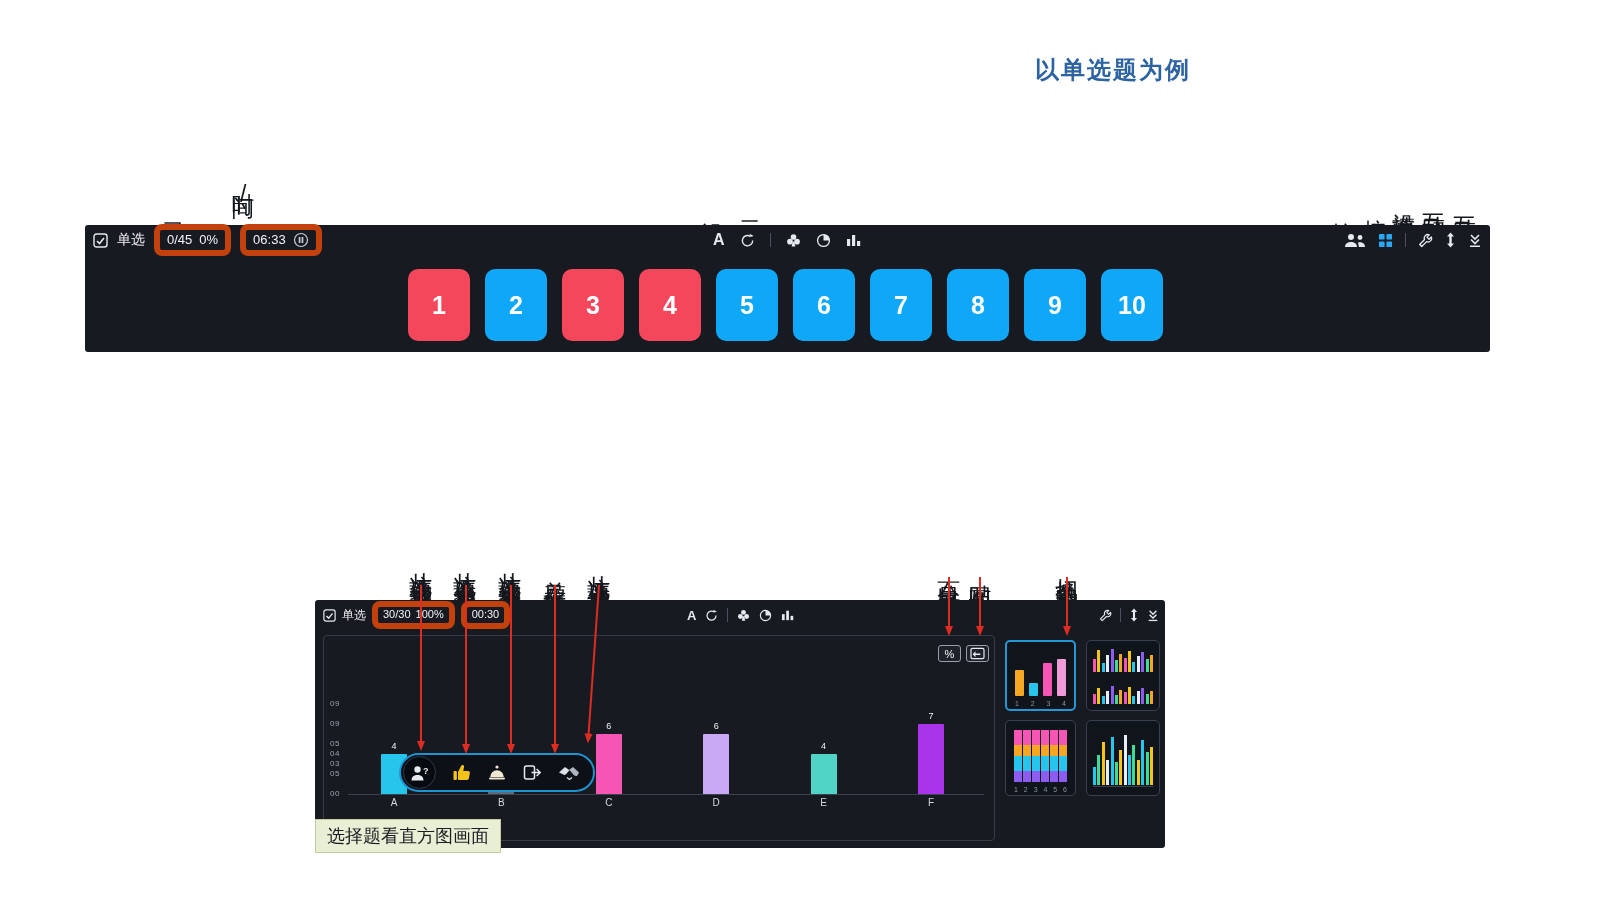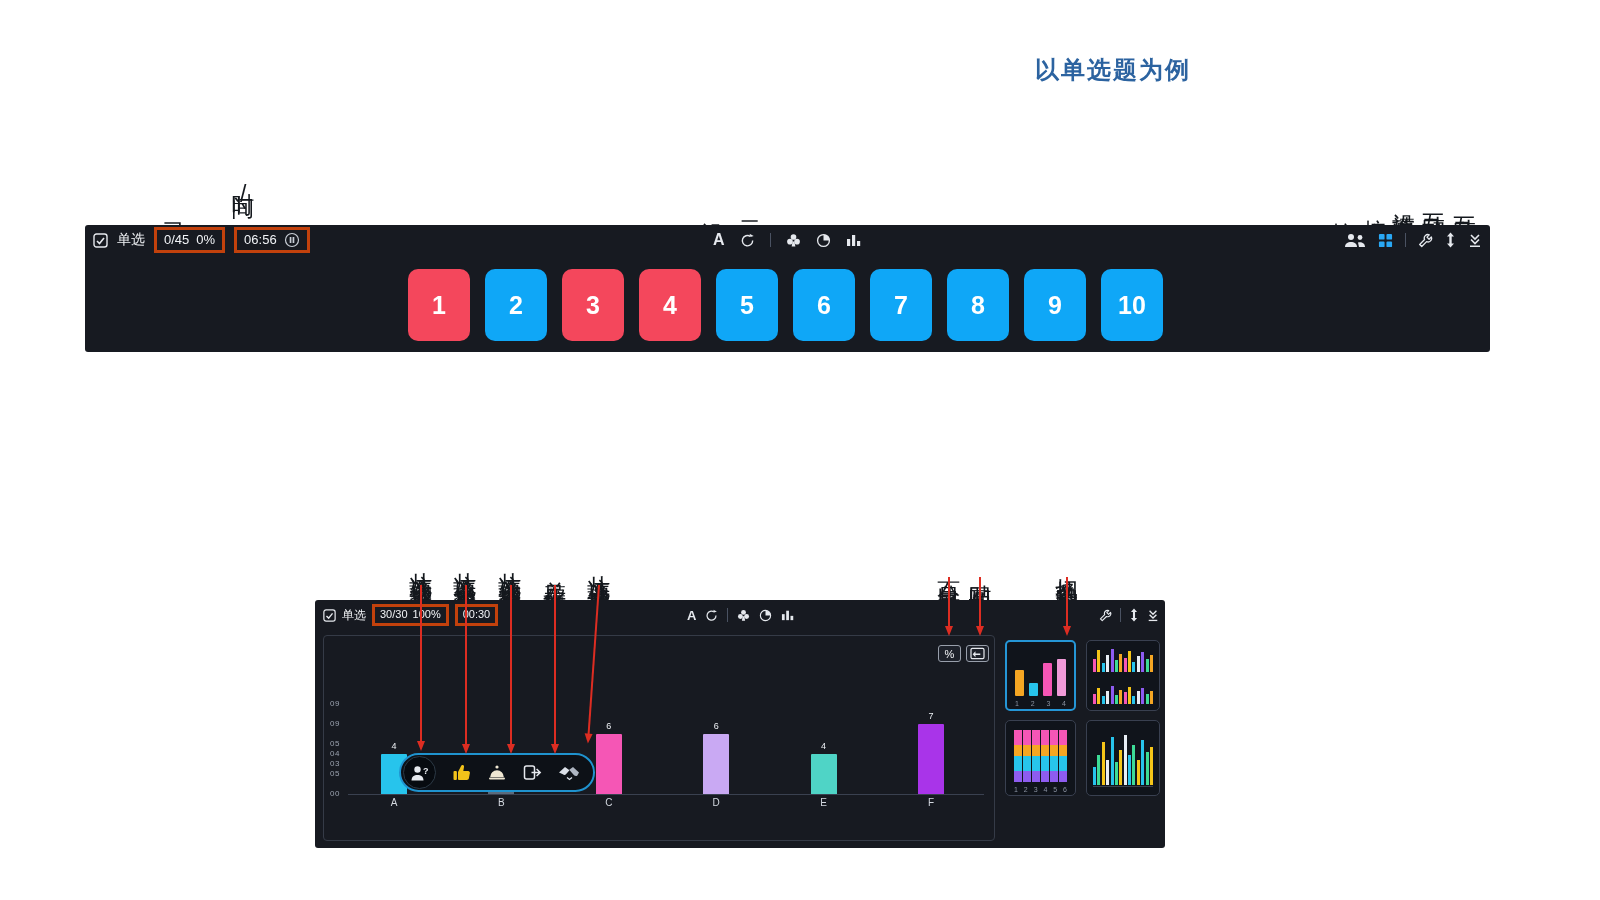--- a/index.html
+++ b/index.html
@@ -15,21 +15,21 @@
            font-size:19px;font-weight:500;padding:4px 11px;z-index:30;white-space:nowrap}
   .arrow{position:absolute;width:0;border-left:2px solid #dd2d22;z-index:40}
   .arrow::after{content:"";position:absolute;left:-5px;bottom:-10px;width:0;height:0;
                 border:4px solid transparent;border-top:10px solid #dd2d22}
 
   
   .dark-panel{position:absolute;background:#171a21;border-radius:3px}
   .tb-row{position:relative;display:flex;align-items:center;height:30px;padding:0 8px}
   .tb-left{display:flex;align-items:center;gap:9px}
   .tb-label{color:#f2f4f7;font-size:14px}
-  .pill-box{display:flex;gap:7px;border:3px solid #c2410c;border-radius:0;
+  .pill-box{display:flex;gap:7px;border:6px solid #c2410c;border-radius:8px;
             color:#f2f4f7;font-size:13px;padding:2px 7px;line-height:1.2}
   .tb-center{position:absolute;display:flex;align-items:center;gap:15px;height:30px;top:0}
   .tb-right{position:absolute;right:8px;top:0;display:flex;align-items:center;gap:12px;height:30px}
   .icn{display:flex;align-items:center;justify-content:center}
   .sep{width:1px;height:14px;background:#4a5262}
   .a-icon{color:#e6e9ee;font-weight:bold;font-size:16px;line-height:1}
   .small .tb-label{font-size:12px}
   .small .pill-box{font-size:11px;padding:1px 5px;gap:5px}
   .small .a-icon{font-size:13px}
   .small .tb-center{gap:9px}
@@ -113,21 +113,21 @@
               <rect x="1" y="1" width="13" height="13" rx="2.5" fill="none" stroke="#e6e9ee" stroke-width="1.4"></rect>
               <path d="M4 8l2.5 2.5L11 5" stroke="#e6e9ee" fill="none" stroke-width="1.6"></path>
             </svg>
         </span>
         <span class="tb-label">单选</span>
         <span class="pill-box">
           <span>0/45</span>
           <span>0%</span>
         </span>
         <span class="pill-box">
-          <span>06:56</span>
+          <span>06:33</span>
           <span class="icn">
             <svg width="16" height="16" viewBox="0 0 16 16">
                 <circle cx="8" cy="8" r="6.5" fill="none" stroke="#c9ced6" stroke-width="1.2"></circle>
                 <rect x="5.7" y="5" width="1.7" height="6" fill="#c9ced6"></rect>
                 <rect x="8.6" y="5" width="1.7" height="6" fill="#c9ced6"></rect>
               </svg>
           </span>
         </span>
       </div>
       <div class="tb-center" style="left:628px">
@@ -465,20 +465,21 @@
             <div class="t-hbar" style="height: 30px; background: rgb(39, 196, 236);"></div>
             <div class="t-hbar" style="height: 40px; background: rgb(61, 220, 151);"></div>
             <div class="t-hbar" style="height: 25px; background: rgb(245, 197, 24);"></div>
             <div class="t-hbar" style="height: 45px; background: rgb(39, 196, 236);"></div>
             <div class="t-hbar" style="height: 33px; background: rgb(61, 220, 151);"></div>
             <div class="t-hbar" style="height: 38px; background: rgb(245, 197, 24);"></div>
           </div>
         </div>
       </div>
   </div>
+  <div class="caption" style="left:315px;top:819px;font-size:18px">选择题看直方图画面</div>
 
   <div class="arrow" style="left:420px;top:585px;height:160px"></div>
   <div class="arrow" style="left:465px;top:585px;height:163px"></div>
   <div class="arrow" style="left:510px;top:585px;height:163px"></div>
   <div class="arrow" style="left:554px;top:585px;height:163px"></div>
   <div class="arrow" style="left:598px;top:585px;height:153px;transform:rotate(4deg);transform-origin:top center"></div>
   <div class="arrow" style="left:948px;top:577px;height:53px"></div>
   <div class="arrow" style="left:979px;top:577px;height:53px"></div>
   <div class="arrow" style="left:1066px;top:577px;height:53px"></div>
 

